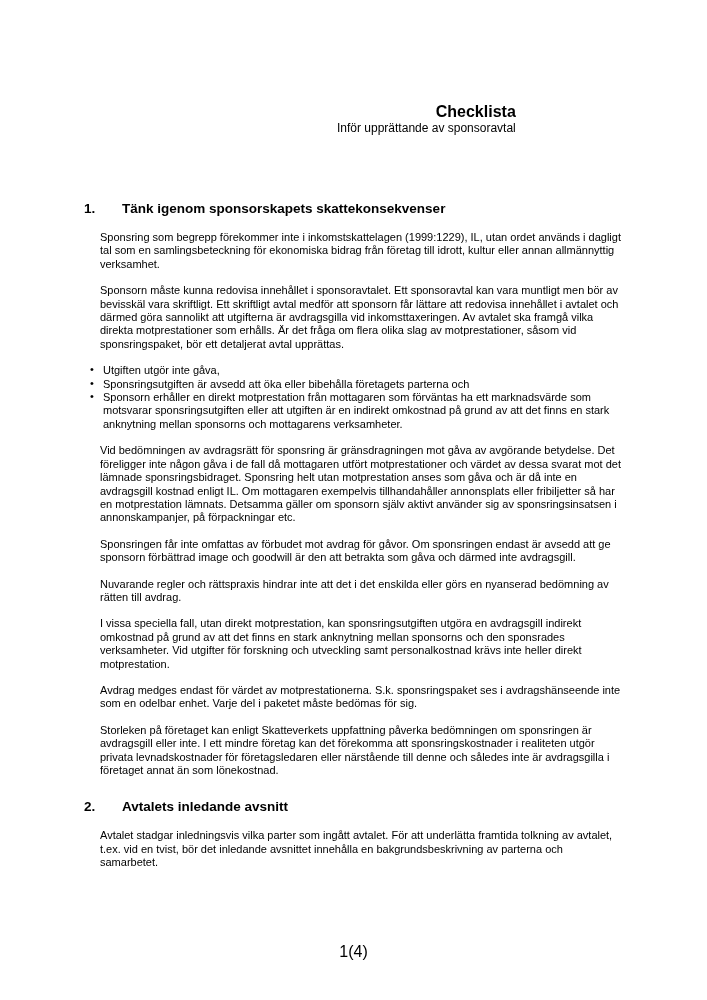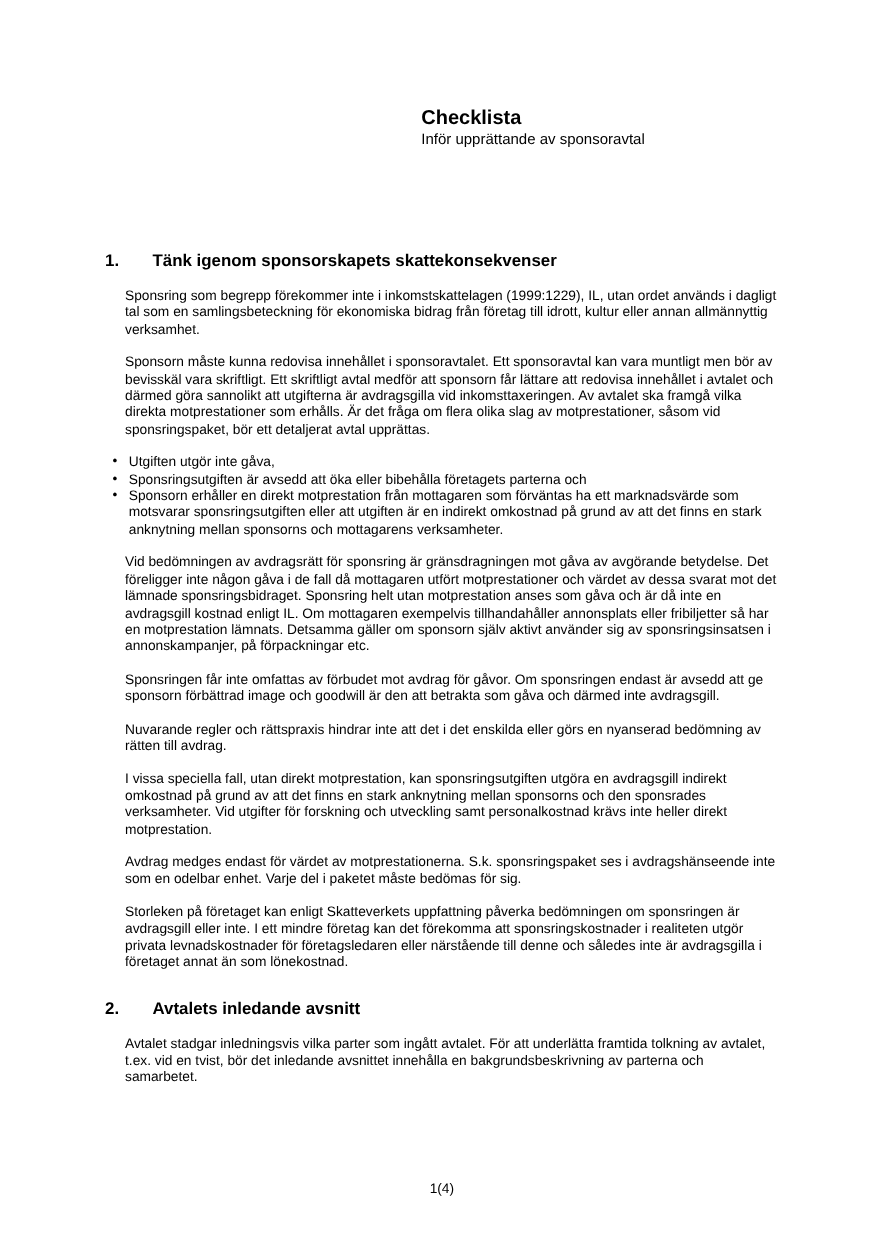--- a/index.html
+++ b/index.html
@@ -4,42 +4,42 @@
 <style>
   html, body { margin:0; padding:0; background:#ffffff; }
   .page {
     position:relative;
     width:707px; height:1000px;
     background:#ffffff;
     color:#000000;
     font-family:"Liberation Sans", sans-serif;
     overflow:hidden;
   }
-  .title-block { position:absolute; left:337px; top:85px; }
+  .title-block { position:absolute; left:337px; top:102px;text-align:right; }
   .doc-title    { font-size:16px; font-weight:700; line-height:19px; }
   .doc-subtitle { font-size:12px; font-weight:400; line-height:15px; }
 
   .content {
     position:absolute; left:84px; top:200px; width:540px;
     font-size:11px; line-height:13.4px;
   }
   .section-heading {
     display:flex; margin:0;
     font-size:13.5px; font-weight:700; line-height:18px;
   }
   .section-heading.second { margin-top:21px; }
   .section-num { flex:none; width:38px; }
   .content p { margin:13px 0 0 16px; }
   ul.bullets { margin:13px 0 0 0; padding:0; list-style:none; }
   ul.bullets li { position:relative; padding-left:19px; margin:0; }
   ul.bullets li .marker { position:absolute; left:6px; top:-1px; }
 
   .footer {
     position:absolute; top:945px; left:0; width:707px;
-    text-align:center; font-size:11px; line-height:13px;
+    text-align:center; font-size:16px; line-height:13px;
   }
 </style>
 </head>
 <body>
 
 <div class="page">
 
   <div class="title-block">
     <div class="doc-title">Checklista</div>
     <div class="doc-subtitle">Inför upprättande av sponsoravtal</div>

